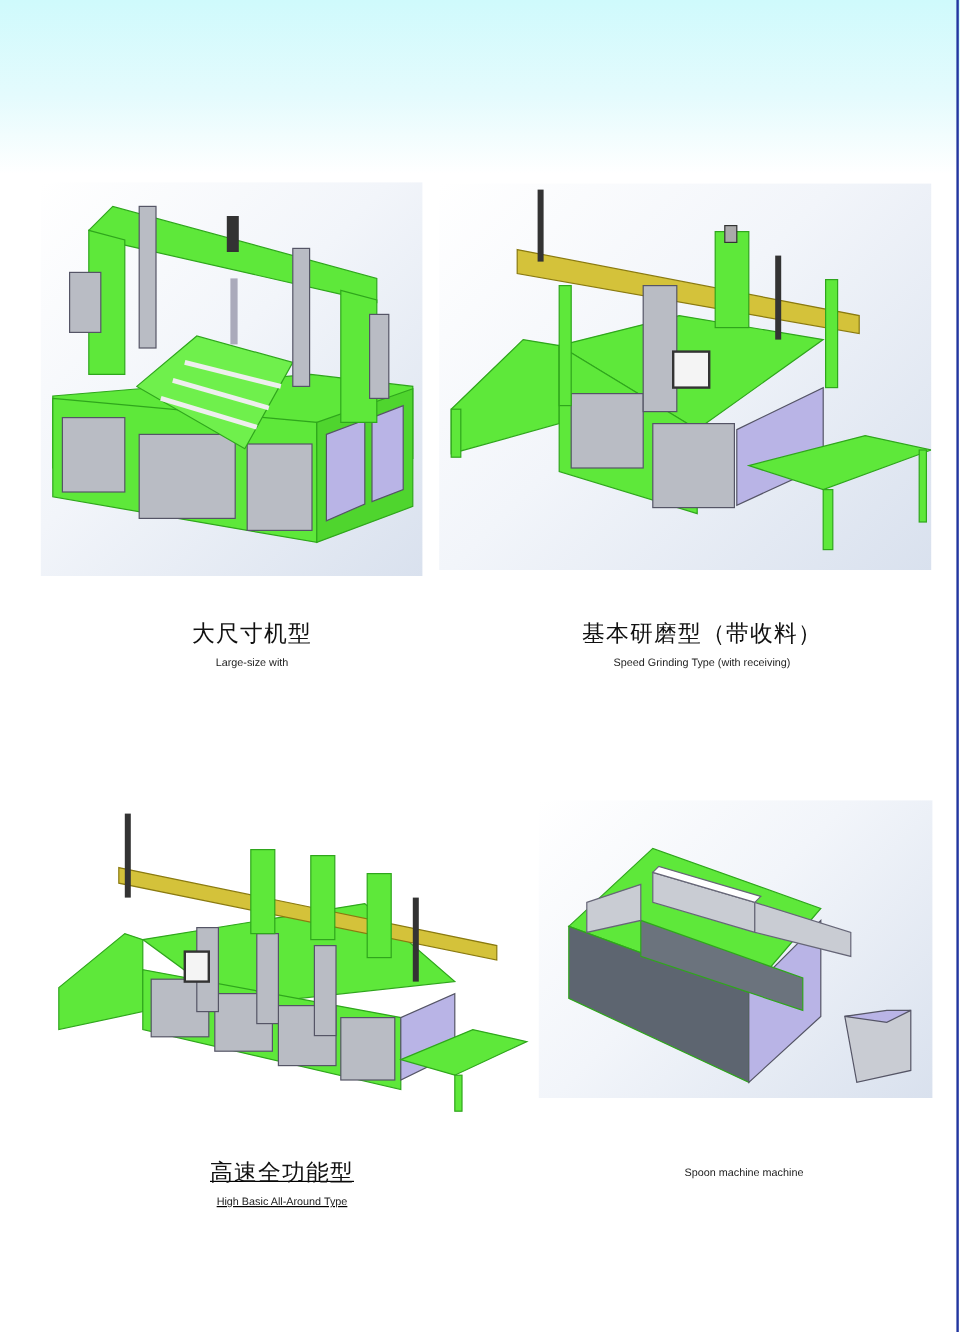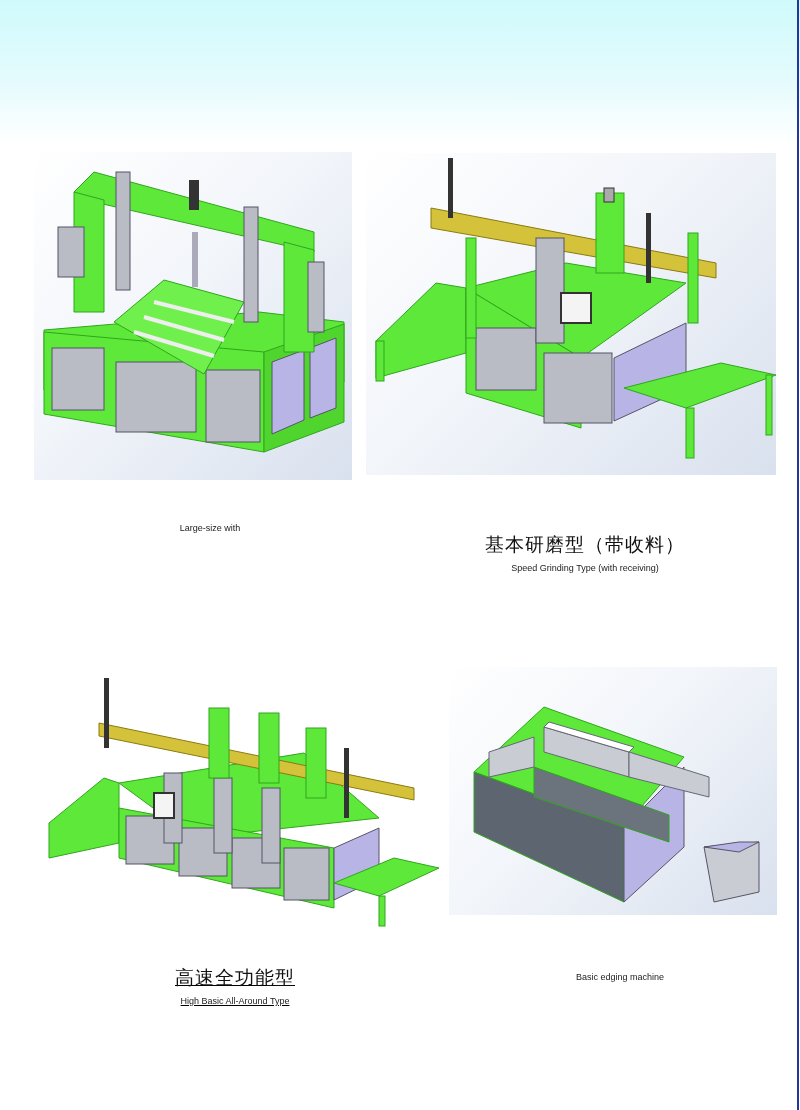--- a/index.html
+++ b/index.html
@@ -56,20 +56,21 @@
 
       <rect x="82" y="20" width="14" height="118" fill="#b9bcc4" stroke="#556"></rect>
       <rect x="210" y="55" width="14" height="115" fill="#b9bcc4" stroke="#556"></rect>
       <rect x="155" y="28" width="10" height="30" fill="#333"></rect>
       <rect x="158" y="80" width="6" height="55" fill="#aab"></rect>
       <rect x="24" y="75" width="26" height="50" fill="#b9bcc4" stroke="#556"></rect>
       <rect x="274" y="110" width="16" height="70" fill="#b9bcc4" stroke="#556"></rect>
     </svg>
   </div>
   <div class="caption" style="left:120px;top:516px;width:180px;">
+    <div class="title-zh">大尺寸机型</div>
     <div class="title-en">Large-size with</div>
   </div>
 </div>
 
 <div class="product">
   <div class="render" style="left:366px;top:153px;width:410px;height:322px;">
     <svg width="410" height="322" viewBox="0 0 410 322">
 
       <polygon points="10,188 70,130 100,135 100,200 10,225" fill="#5ee83a" stroke="#2fa61c"></polygon>
       <rect x="10" y="188" width="8" height="40" fill="#5ee83a" stroke="#2fa61c"></rect>
@@ -89,21 +90,21 @@
       <rect x="280" y="60" width="5" height="70" fill="#333"></rect>
 
       <rect x="100" y="85" width="10" height="100" fill="#5ee83a" stroke="#2fa61c"></rect>
       <rect x="322" y="80" width="10" height="90" fill="#5ee83a" stroke="#2fa61c"></rect>
       <rect x="170" y="85" width="28" height="105" fill="#b9bcc4" stroke="#556"></rect>
       <rect x="195" y="140" width="30" height="30" fill="#f4f4f4" stroke="#333" stroke-width="2"></rect>
       <rect x="230" y="40" width="28" height="80" fill="#5ee83a" stroke="#2fa61c"></rect>
       <rect x="238" y="35" width="10" height="14" fill="#aaa" stroke="#333"></rect>
     </svg>
   </div>
-  <div class="caption" style="left:470px;top:532px;width:230px;">
+  <div class="caption" style="left:470px;top:516px;width:230px;">
     <div class="title-zh">基本研磨型（带收料）</div>
     <div class="title-en">Speed Grinding Type (with receiving)</div>
   </div>
 </div>
 
 <div class="product">
   <div class="render" style="left:44px;top:668px;width:400px;height:262px;background:#ffffff;">
     <svg width="400" height="262" viewBox="0 0 400 262">
       <polygon points="5,155 60,110 75,115 75,175 5,190" fill="#5ee83a" stroke="#2fa61c"></polygon>
       <polygon points="75,115 260,85 335,150 150,170" fill="#5ee83a" stroke="#2fa61c"></polygon>
@@ -142,15 +143,15 @@
       <polygon points="85,100 220,148 220,175 85,130" fill="#6b737d" stroke="#2fa61c"></polygon>
       <polygon points="40,85 85,70 85,100 40,110" fill="#c9ccd3" stroke="#667"></polygon>
       <polygon points="95,60 180,85 180,110 95,85" fill="#c9ccd3" stroke="#667"></polygon>
       <polygon points="180,85 260,110 260,130 180,110" fill="#c9ccd3" stroke="#667"></polygon>
       <polygon points="95,60 180,85 185,80 100,55" fill="#ffffff" stroke="#667"></polygon>
       <polygon points="255,180 310,175 310,225 265,235" fill="#c9ccd3" stroke="#556"></polygon>
       <polygon points="255,180 290,175 310,175 290,185" fill="#b9b4e6" stroke="#556"></polygon>
     </svg>
   </div>
   <div class="caption" style="left:540px;top:965px;width:160px;">
-    <div class="title-en">Basic edging machine</div>
+    <div class="title-en">Spoon machine machine</div>
   </div>
 </div>
 
 </body></html>

